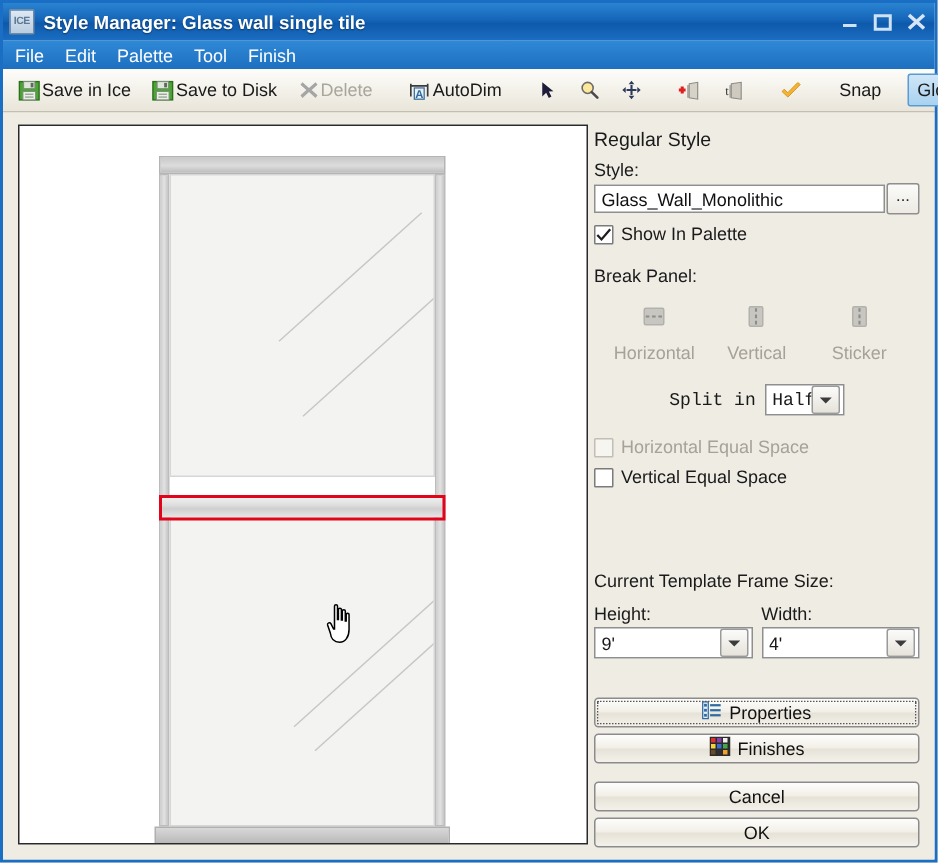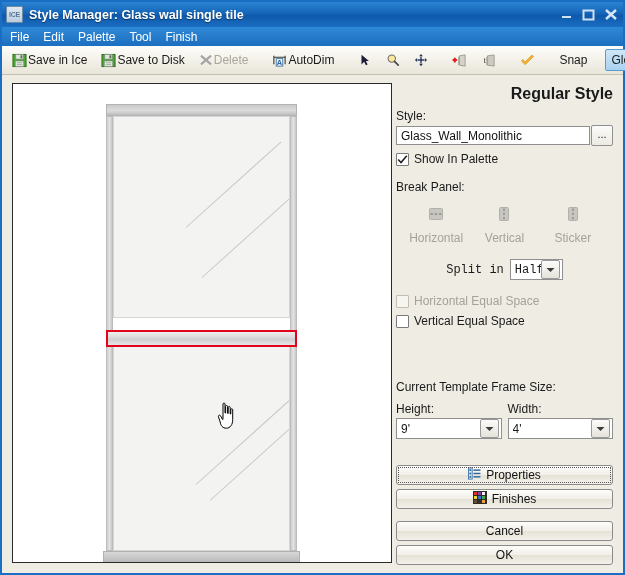--- a/index.html
+++ b/index.html
@@ -119,21 +119,21 @@
   .refl{position:absolute;height:1px;background:#c7c7c7;transform-origin:left center;}
   
   .cursor{position:absolute;left:203px;top:318px;width:22px;height:28px;pointer-events:none;}
   
   .panel{
     flex:1 1 auto;
     padding:8px 10px 8px 4px;box-sizing:border-box;
     display:flex;flex-direction:column;
     font-size:12px;color:#1a1a1a;
   }
-  .panel-title{text-align:right;font-size:16px;margin:2px 0 6px 0;font-weight:bold;}
+  .panel-title{text-align:left;font-size:13px;margin:2px 0 6px 0;}
   .lbl{display:block;margin-bottom:2px;}
   .row{display:flex;align-items:center;gap:1px;}
   .txtfield{
     flex:1 1 auto;height:19px;box-sizing:border-box;
     border:1px solid #8f8f8f;background:#ffffff;
     padding:0 4px;font-size:12px;line-height:17px;color:#111;
     font-family:"Liberation Sans", sans-serif;
     outline:none;
   }
   .ellipsis-btn{

